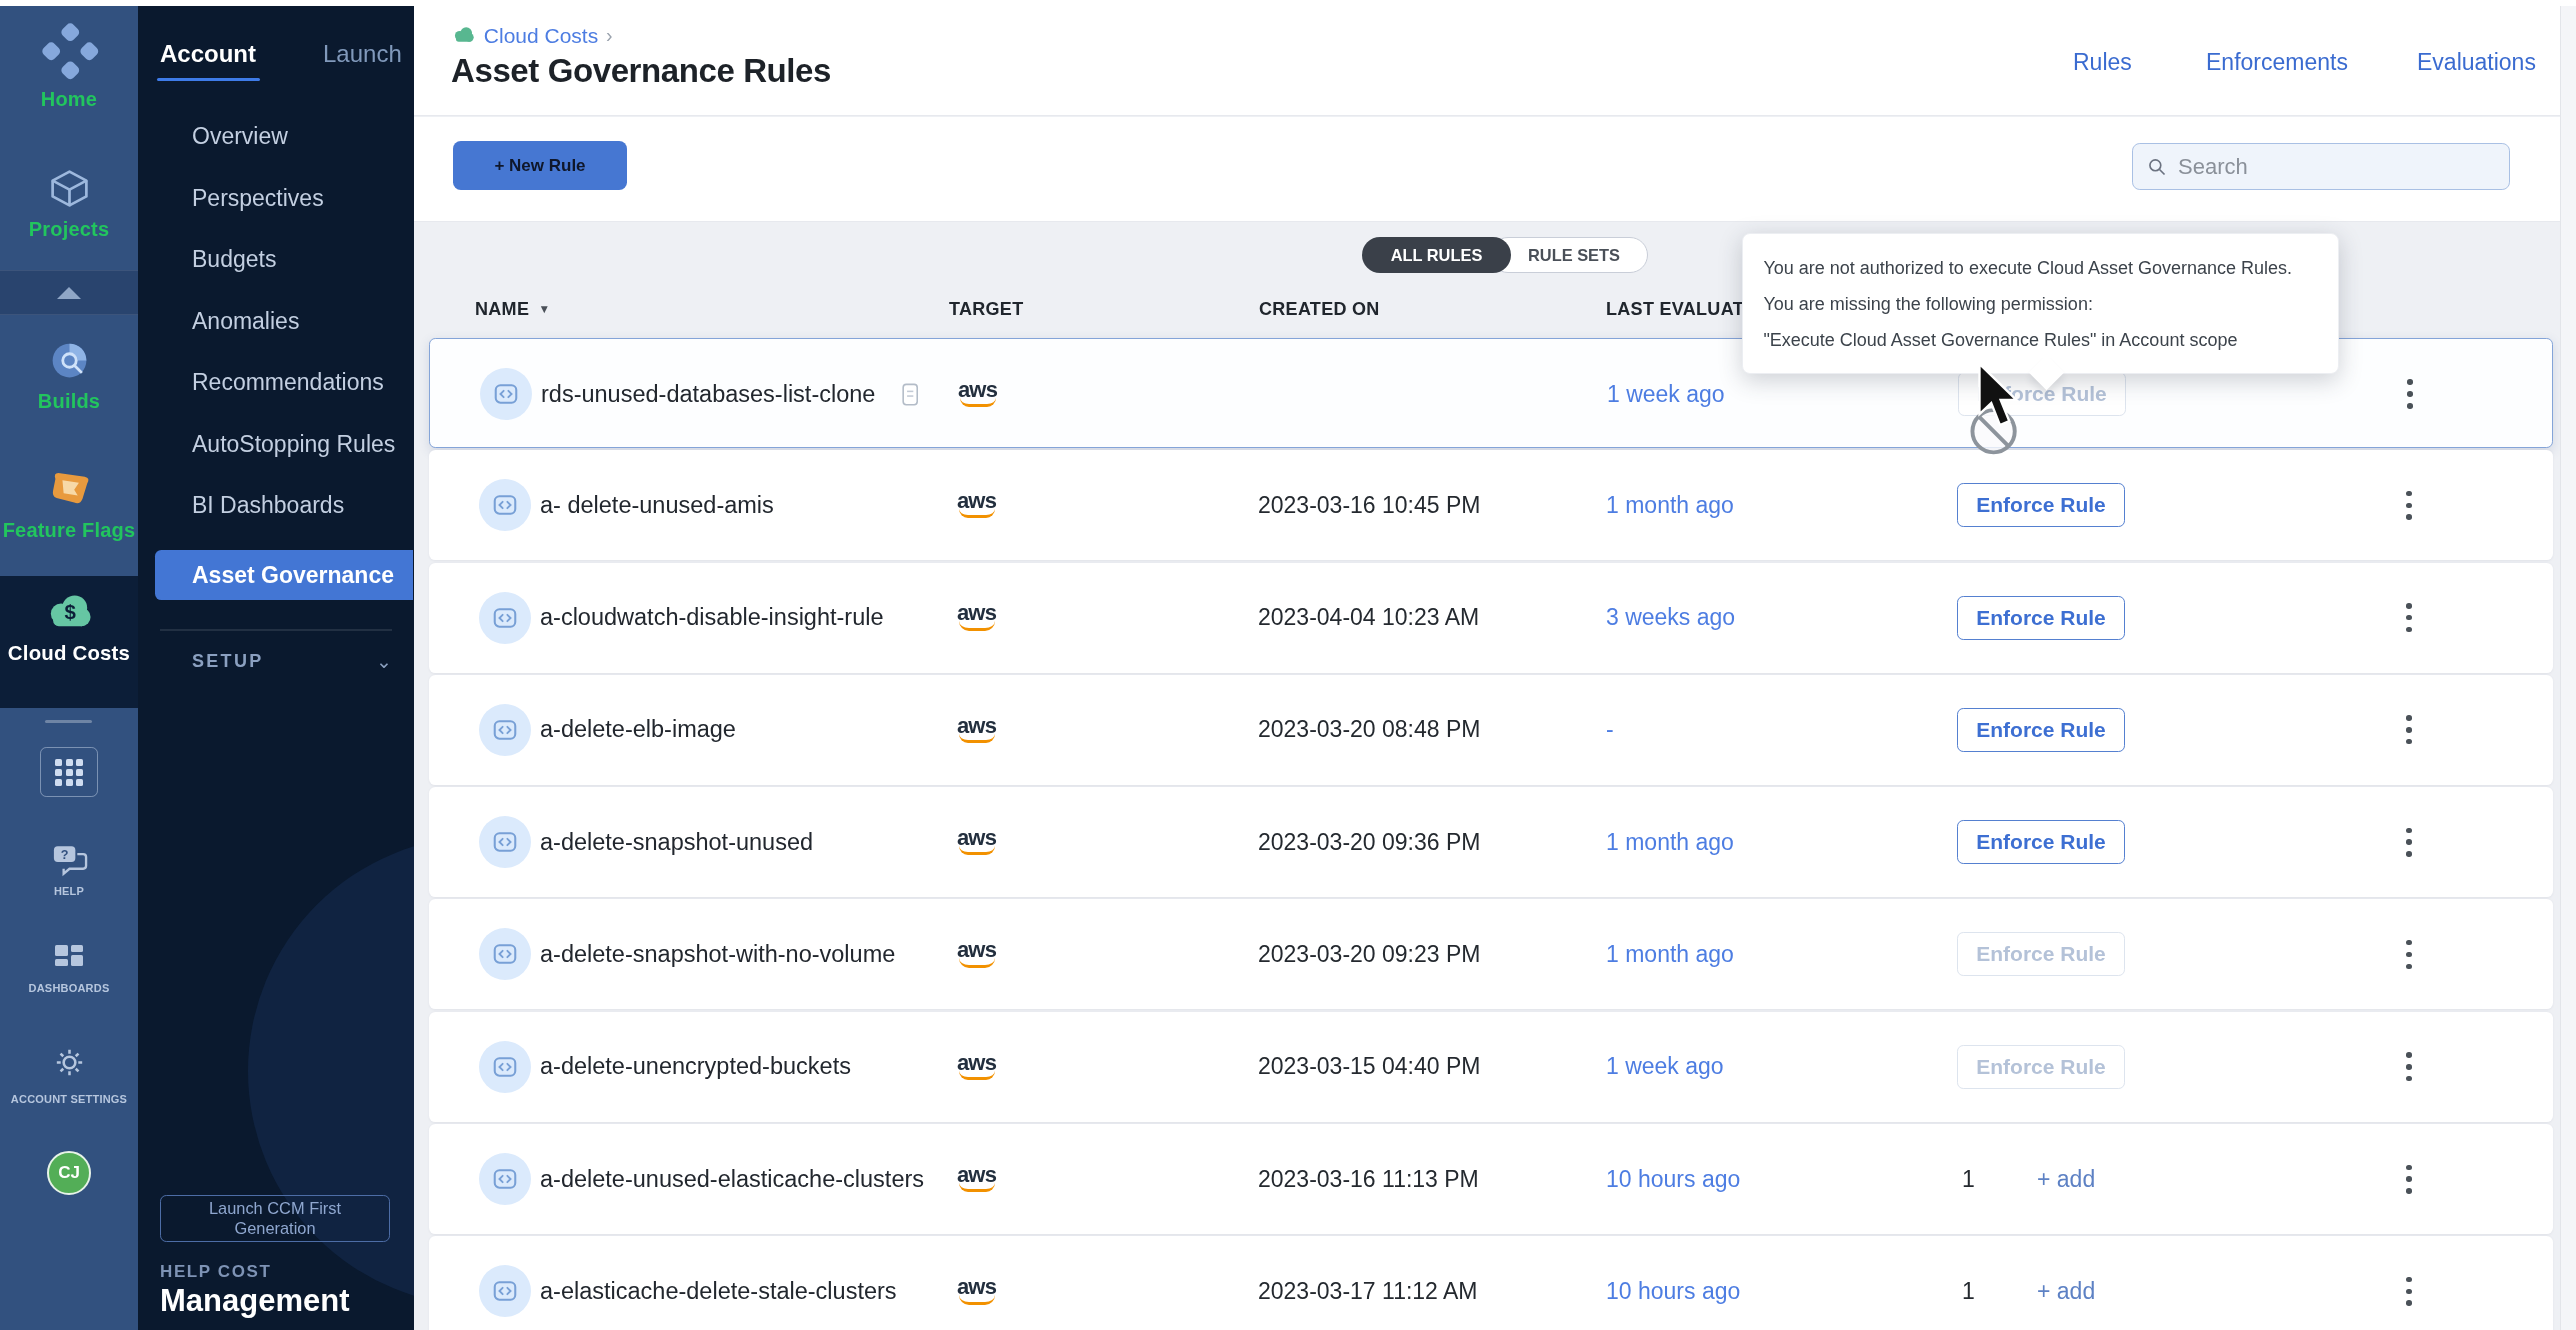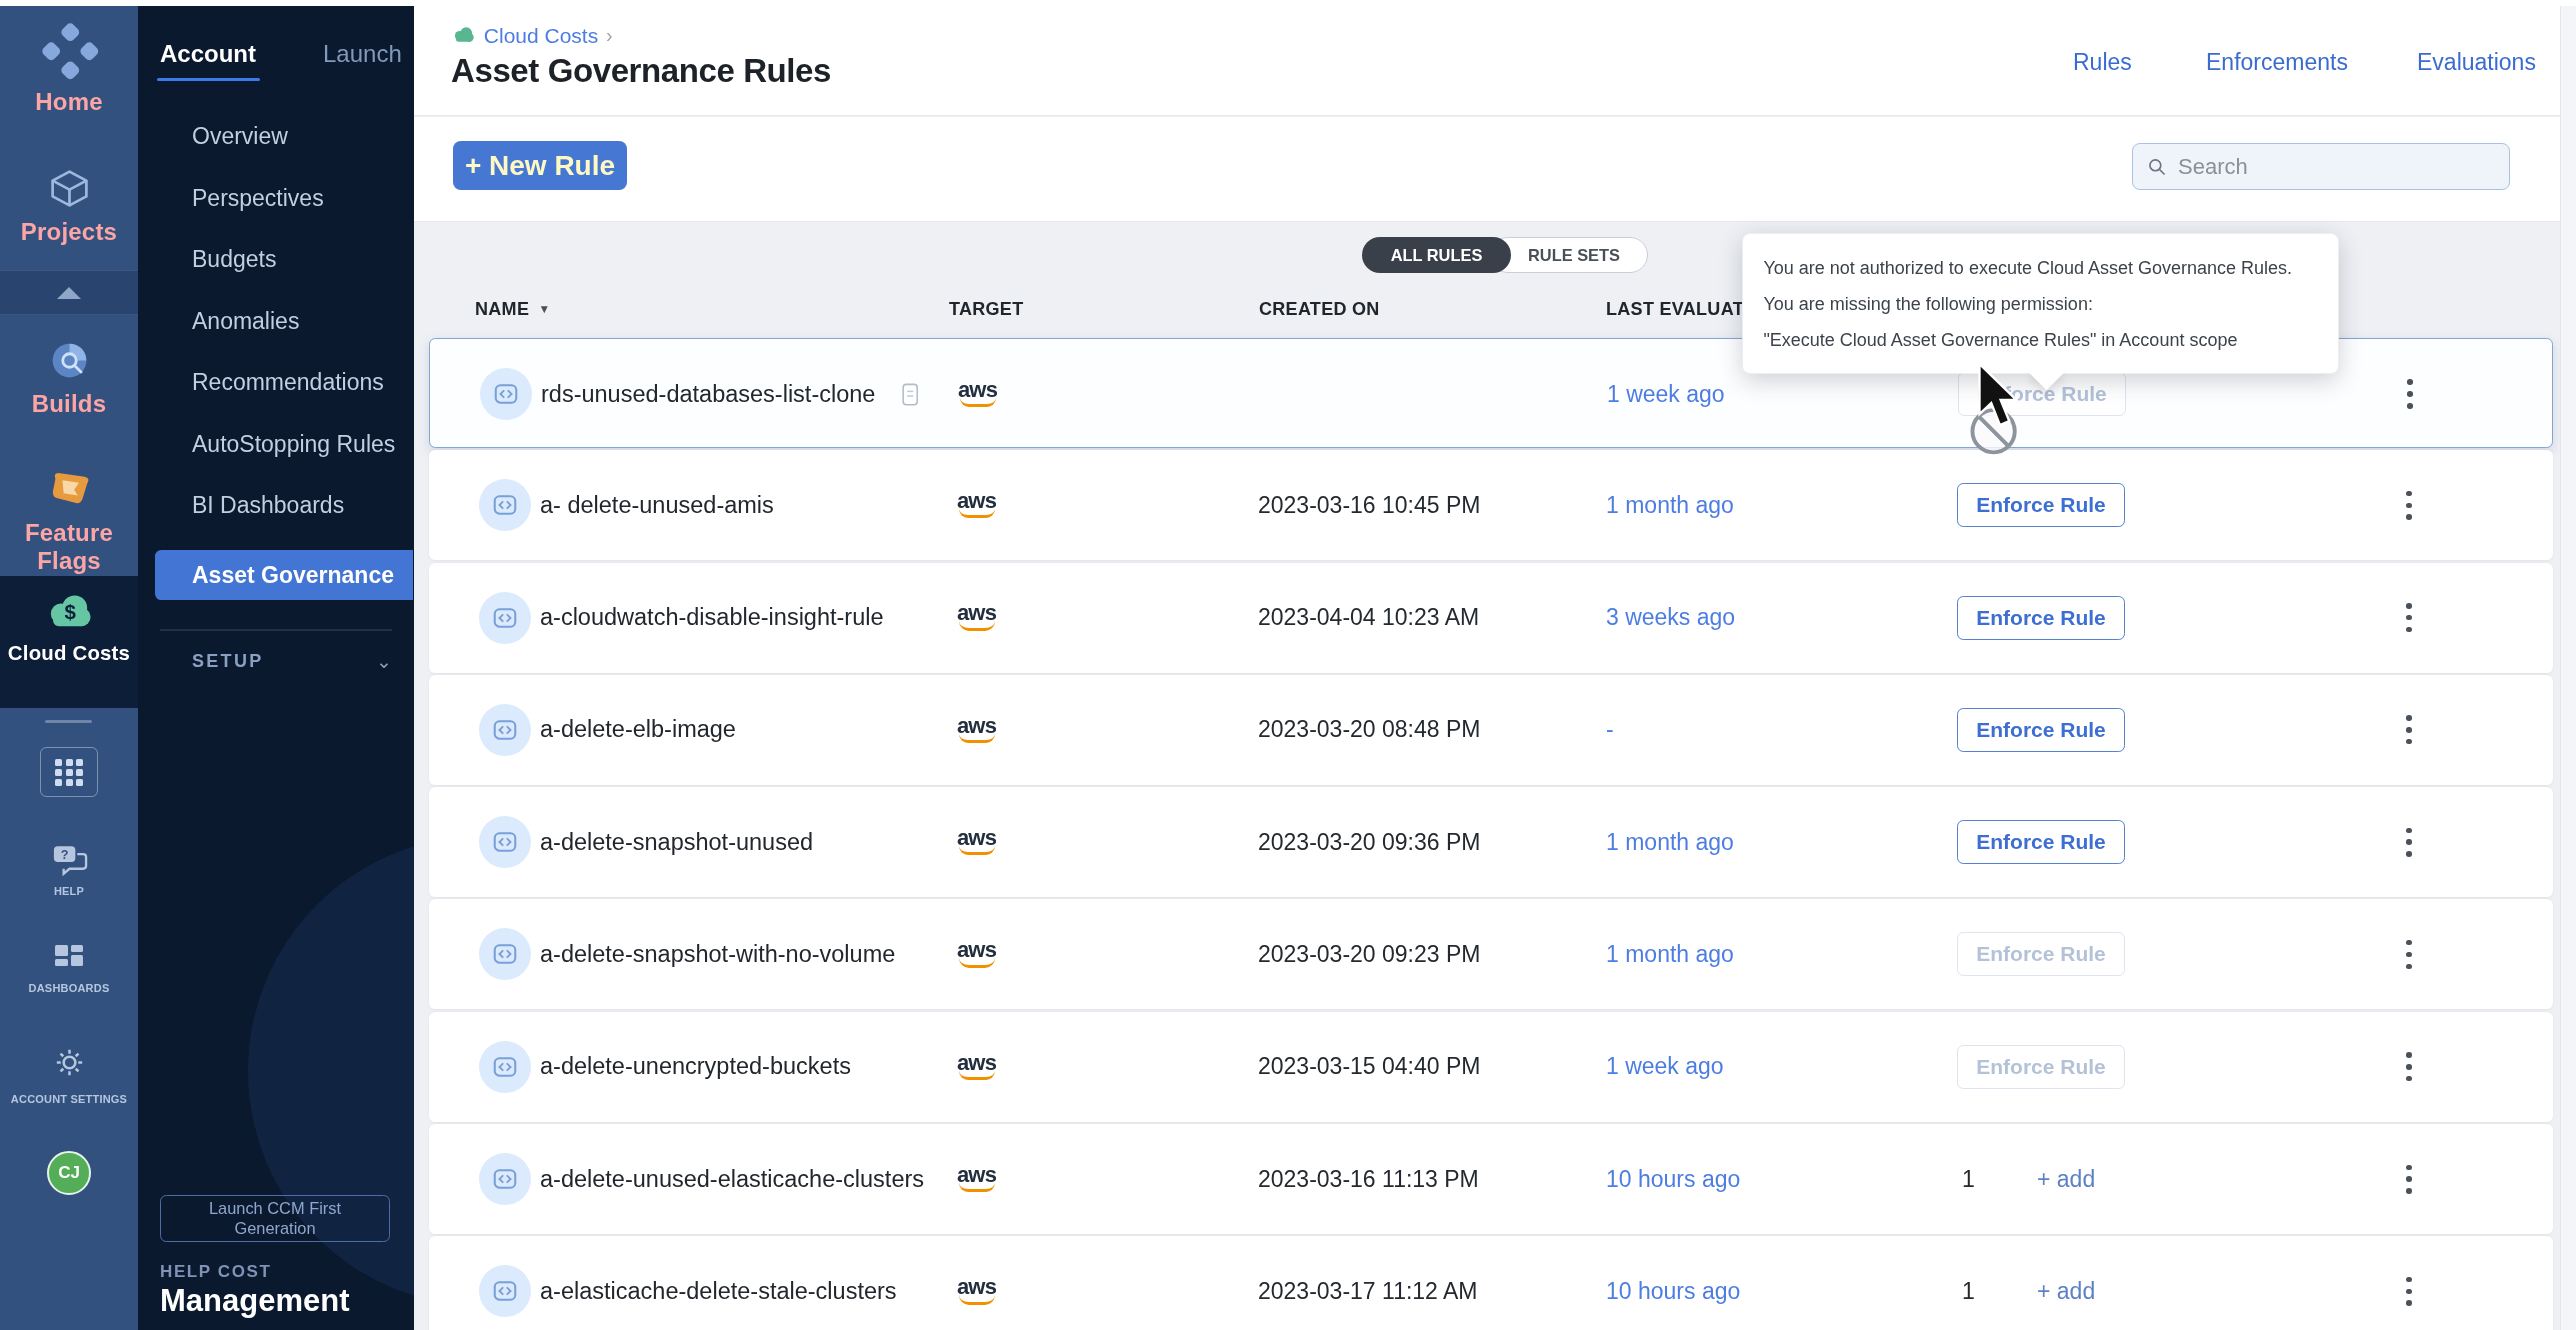--- a/index.html
+++ b/index.html
@@ -6,21 +6,21 @@
   html,body { background:#222; }
   body { font-family:"Liberation Sans", sans-serif; }
   #app { position:relative; width:2576px; height:1331px; background:#eef0f4; overflow:hidden; }
 
   
   .top-strip { position:absolute; left:0; top:0; width:2576px; height:6.3px; background:#ffffff; z-index:50; }
 
   
   .rail { position:absolute; left:0; top:6.3px; width:138px; height:1324px; background:#32517f; z-index:5; }
   .rail-item { position:absolute; left:0; width:138px; text-align:center; }
-  .rail-label { display:block; color:#fca5a5; font-size:24px; font-weight:700; letter-spacing:0.2px; margin-top:6.3px; }
+  .rail-label { display:block; color:#22c55e; font-size:20px; font-weight:700; letter-spacing:0.2px; margin-top:6.3px; }
   .rail-label.dim { color:#b6c6de; font-size:11px; }
   .chevron-band { position:absolute; left:0; top:264px; width:138px; height:45px; background:rgba(9,24,48,.22);
      border-top:0.8px solid rgba(255,255,255,.09); border-bottom:0.8px solid rgba(255,255,255,.09);
      display:flex; align-items:center; justify-content:center; }
   .chevron-up { width:0; height:0; border-left:12.5px solid transparent; border-right:12.5px solid transparent; border-bottom:12.5px solid #8fa6c6; }
   .selected-module-block { position:absolute; left:0; top:570px; width:138px; height:132px; background:#0c1e38; }
   .rail-divider { position:absolute; left:45px; top:714px; width:47px; height:3.1px; border-radius:1.6px; background:rgba(255,255,255,.3); }
   .grid-box { position:absolute; left:40px; top:741px; width:58px; height:50px; border:1.6px solid rgba(213,226,243,.45); border-radius:6.3px;
      display:flex; align-items:center; justify-content:center; }
   .grid-dots { display:grid; grid-template-columns:repeat(3,7px); grid-gap:3.1px; }
@@ -57,21 +57,21 @@
   .scroll-track { position:absolute; left:2560px; top:6.3px; width:15.7px; height:1324px; background:#f4f5f8; border-left:0.8px solid #e3e5ea; z-index:3; }
 
   .breadcrumb { position:absolute; left:451px; top:23.5px; display:flex; align-items:center; gap:7.8px; z-index:2; }
   .breadcrumb-link { font-size:21px; color:#4d7de2; }
   .breadcrumb-sep { font-size:19.6px; color:#9aa2ad; }
   .page-title { position:absolute; left:451px; top:52px; font-size:33px; font-weight:800; color:#1d2228; letter-spacing:-0.4px; z-index:2; }
   .top-link { position:absolute; top:49px; font-size:23px; font-weight:500; color:#3a6bd0; z-index:2; cursor:pointer; }
   .top-link.l1 { left:2073px; } .top-link.l2 { left:2206px; } .top-link.l3 { left:2417px; }
 
   .new-rule-btn { position:absolute; left:453px; top:141px; width:174px; height:49px; background:#4677d2; border:none; border-radius:7.8px;
-     color:#fef9c3; font-size:28px; font-weight:700; font-family:inherit; z-index:2; cursor:pointer; }
+     color:#0f172a; font-size:17px; font-weight:700; font-family:inherit; z-index:2; cursor:pointer; }
   .search-box { position:absolute; left:2132px; top:143px; width:378px; height:47px; border:1.6px solid #a9c0e4; border-radius:7.8px;
      background:#eff4fb; display:flex; align-items:center; padding:0 14px; gap:11px; z-index:2; }
   .search-input { border:none; outline:none; background:transparent; font-size:22px; color:#555c66; width:100%; font-family:inherit; }
   .search-input::placeholder { color:#8a9099; }
 
   
   .toggle-wrap { position:absolute; left:1362px; top:237px; z-index:2; }
   .toggle-light { position:absolute; left:128px; top:0; width:158px; height:36px; background:#ffffff; border:1.6px solid #c9ced8; border-radius:18px;
      display:flex; align-items:center; justify-content:flex-end; padding-right:27px; font-size:16.4px; font-weight:700; color:#4a5058; cursor:pointer; }
   .toggle-dark { position:absolute; left:0; top:0; width:149px; height:36px; background:#3a4049; border-radius:18px;

